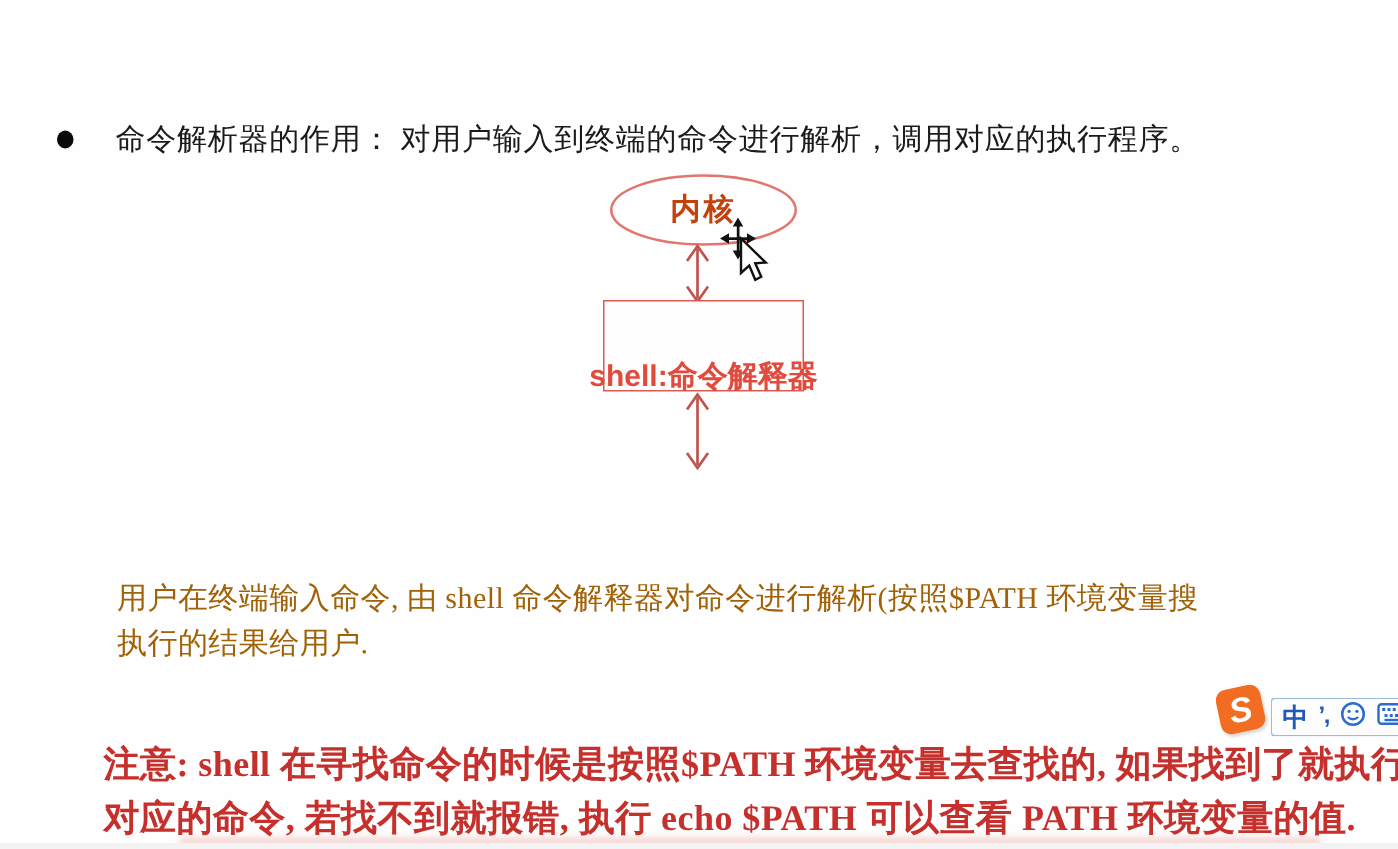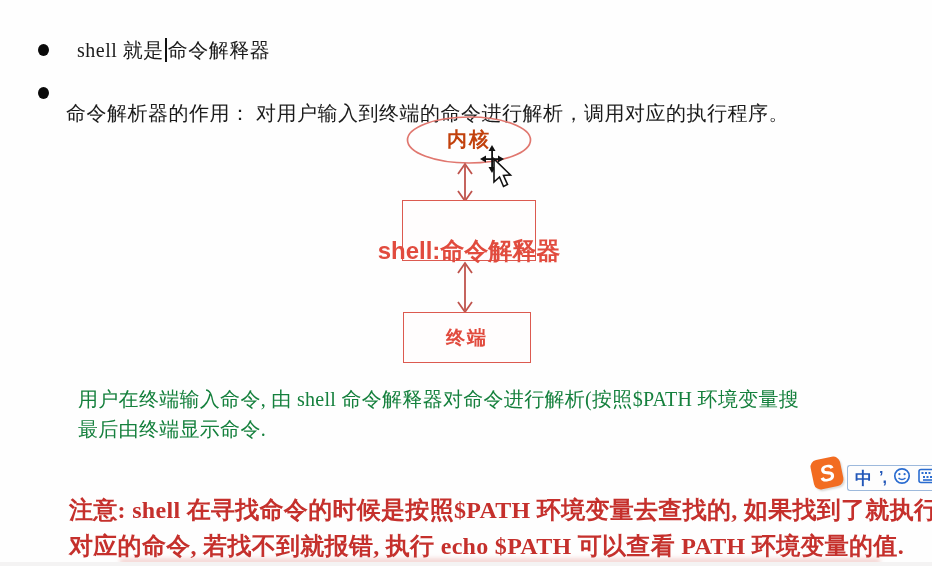--- a/index.html
+++ b/index.html
@@ -19,52 +19,52 @@
   .bullet-row { position: absolute; left: 38px; display: flex; align-items: flex-start; }
   .bullet-dot {
     width: 11px; height: 12px; background: #0a0a0a; border-radius: 50%;
     margin-top: 8px; flex: 0 0 auto;
   }
   .bullet-text {
     margin-left: 28px; font-size: 20px; color: #1b1b1b;
     letter-spacing: 0.5px; white-space: nowrap; line-height: 28px;
   }
   #bullet-1 { top: 36px; }
-  #bullet-2 { top: 79px; flex-direction: column; }
+  #bullet-2 { top: 79px; }
   .caret {
     display: inline-block; width: 2px; height: 24px; background: #111;
     vertical-align: -5px; margin: 0 1px;
   }
 
   
   .diagram { position: absolute; left: 385px; top: 112px; width: 180px; height: 262px; }
   .diagram svg.wires { position: absolute; left: 0; top: 0; }
   .shape-box {
     position: absolute; border: 1.6px solid #dc5a50; background: #fffdfd;
     display: flex; align-items: center; justify-content: center;
   }
   #shell-box { left: 17px; top: 88px; width: 134px; height: 61px; }
   #terminal-box { left: 18px; top: 200px; width: 128px; height: 51px; }
   .shape-label {
     font-family: "Liberation Sans", "DejaVu Sans", sans-serif;
     color: #e14b3e; font-weight: 700; white-space: nowrap;
   }
-  #shell-label { font-size: 24px; margin-top: 40px; }
+  #shell-label { font-size: 20px; margin-top: 40px; }
   #terminal-label { font-size: 19px; letter-spacing: 2px; }
   #kernel-label {
     position: absolute; left: 24px; top: 14px; width: 120px; text-align: center;
     font-family: "Liberation Sans", "DejaVu Sans", sans-serif;
     font-size: 20px; font-weight: 600; color: #c2410c; letter-spacing: 2px;
   }
   .cursor-wrap { position: absolute; left: 95px; top: 33px; width: 40px; height: 48px; }
 
   
   .paragraph { position: absolute; left: 78px; top: 384px; }
   .paragraph .pline {
-    font-size: 20px; color: #15803d; line-height: 30px; height: 30px;
+    font-size: 20px; color: #a16207; line-height: 30px; height: 30px;
     white-space: nowrap; letter-spacing: 0.3px;
   }
   .note { position: absolute; left: 69px; top: 492px; }
   .note .nline {
     font-size: 24px; line-height: 36px; height: 36px;
     white-space: nowrap; letter-spacing: 0.3px; font-weight: 600;
   }
 
   
   .ime-logo {
@@ -97,24 +97,20 @@
   .bottom-edge {
     position: absolute; left: 0; top: 562px; width: 932px; height: 4px;
     background: #f4f3f3;
   }
 </style>
 </head>
 <body>
 
 <div class="screen">
 
-  <div class="bullet-row" id="bullet-1">
-    <div class="bullet-dot"></div>
-    <div class="bullet-text"><span>shell 就是</span><span class="caret"></span><span>命令解释器</span></div>
-  </div>
   <div class="bullet-row" id="bullet-2">
     <div class="bullet-dot"></div>
     <div class="bullet-text">命令解析器的作用： 对用户输入到终端的命令进行解析，调用对应的执行程序。</div>
   </div>
 
   <div class="diagram">
     <svg class="wires" width="180" height="262" viewBox="0 0 180 262">
 
       <ellipse cx="84" cy="28" rx="61.5" ry="23" fill="none" stroke="#e0776f" stroke-width="1.7"></ellipse>
 
@@ -130,23 +126,20 @@
         <path d="M73 190 L80 200 L87 190"></path>
       </g>
     </svg>
 
     <div id="kernel-label" class="shape-label-wrap">内核</div>
 
     <div class="shape-box" id="shell-box">
       <span class="shape-label" id="shell-label">shell:命令解释器</span>
     </div>
 
-    <div class="shape-box" id="terminal-box">
-      <span class="shape-label" id="terminal-label">终端</span>
-    </div>
 
     <div class="cursor-wrap">
       <svg width="40" height="48" viewBox="0 0 40 48">
 
         <g fill="#111">
           <rect x="11.2" y="5" width="1.8" height="18"></rect>
           <rect x="3" y="13.2" width="18" height="1.8"></rect>
           <path d="M12 0 L15.5 6 L8.5 6 Z"></path>
           <path d="M12 28 L15.5 22 L8.5 22 Z"></path>
           <path d="M0 14 L6 10.5 L6 17.5 Z"></path>
@@ -155,21 +148,21 @@
 
         <g>
           <path d="M14 14 L14 37 L19.5 32 L23.5 41.5 L27.5 39.5 L23.5 30.5 L30.5 30 Z" fill="#ffffff" stroke="#111" stroke-width="1.6"></path>
         </g>
       </svg>
     </div>
   </div>
 
   <div class="paragraph">
     <div class="pline">用户在终端输入命令, 由 shell 命令解释器对命令进行解析(按照$PATH 环境变量搜</div>
-    <div class="pline">最后由终端显示命令.</div>
+    <div class="pline">执行的结果给用户.</div>
   </div>
 
   <div class="note">
     <div class="nline" style="color: rgb(197, 48, 44);">注意: shell 在寻找命令的时候是按照$PATH 环境变量去查找的, 如果找到了就执行</div>
     <div class="nline" style="color: rgb(197, 48, 44);">对应的命令, 若找不到就报错, 执行 echo $PATH 可以查看 PATH 环境变量的值.</div>
   </div>
 
   <div class="ime-logo">
     <span>S</span>
   </div>

